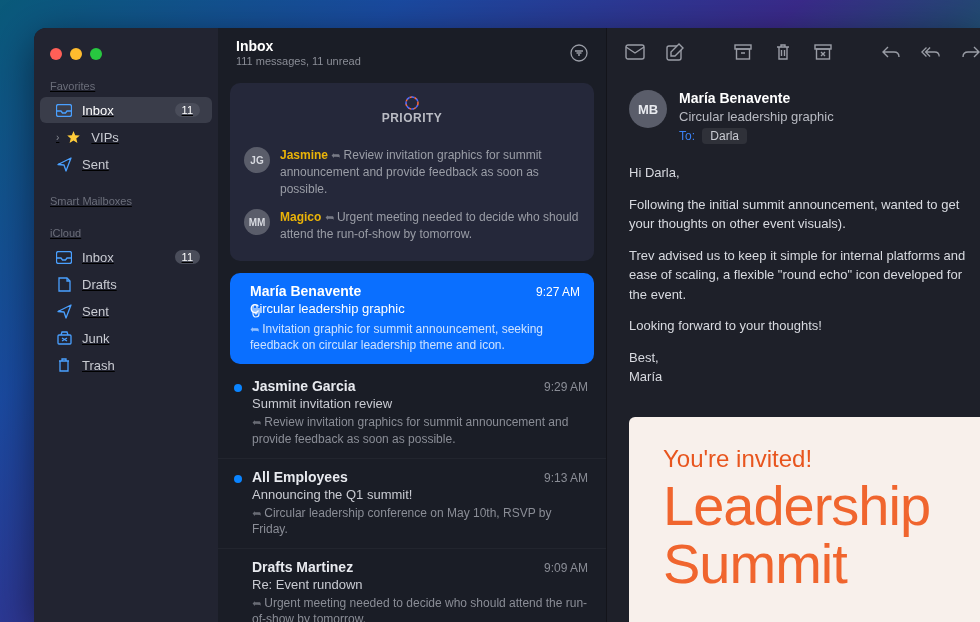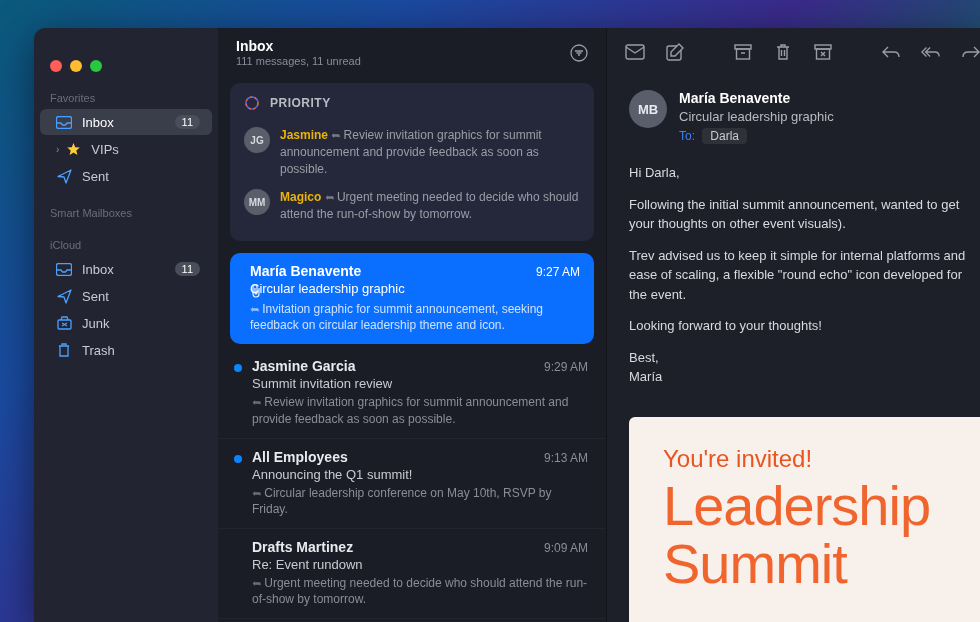--- a/index.html
+++ b/index.html
@@ -19,22 +19,23 @@
   bottom: 0;
   background: #1a1d26;
   border-radius: 12px 0 0 0;
   display: flex;
   overflow: hidden;
   box-shadow: 0 10px 40px rgba(0,0,0,0.5);
 }
 .sidebar {
   width: 184px;
   background: #222431;
-  padding: 32px 0;
+  padding: 20px 0;
   flex-shrink: 0;
+  text-decoration: underline;
 }
 .traffic-lights { display: flex; gap: 8px; padding: 0 0 14px 16px; }
 .tl { width: 12px; height: 12px; border-radius: 50%; }
 .tl-red { background: #ff5f57; }
 .tl-yellow { background: #febc2e; }
 .tl-green { background: #28c840; }
 .section-label {
   color: #6b6e7a;
   font-size: 11px;
   font-weight: 500;
@@ -76,21 +77,21 @@
 }
 .list-title { color: #fff; font-size: 14px; font-weight: 700; }
 .list-sub { color: #8a8d96; font-size: 11px; margin-top: 1px; }
 .filter-icon { color: #9a9da6; }
 .priority-box {
   margin: 8px 12px;
   background: #25283a;
   border-radius: 10px;
   padding: 12px 14px;
 }
-.priority-header { display: flex; align-items: center; gap: 10px; margin-bottom: 10px; }
+.priority-header { display: flex; align-items: center; margin-bottom: 16px; flex-direction: column; }
 .priority-label { color: #babcc4; font-size: 12px; font-weight: 700; letter-spacing: 0.5px; }
 .priority-item { display: flex; gap: 10px; padding: 6px 0; }
 .avatar-sm {
   width: 26px; height: 26px; border-radius: 50%;
   background: #5a5d6a; color: #d8dae0;
   display: flex; align-items: center; justify-content: center;
   font-size: 10px; font-weight: 600; flex-shrink: 0;
 }
 .priority-text { color: #9a9da6; font-size: 12px; line-height: 1.4; }
 .priority-text b { color: #eab308; font-weight: 600; }
@@ -223,20 +224,29 @@
       <span class="nav-icon">
         <svg width="16" height="13" viewBox="0 0 16 13" fill="none">
             <rect x="0.5" y="0.5" width="15" height="12" rx="2" stroke="#4aa0ff" stroke-width="1.3"></rect>
             <path d="M0.5 7 H5 L6.5 9 H9.5 L11 7 H15.5" stroke="#4aa0ff" stroke-width="1.3" fill="none"></path>
           </svg>
       </span>
       <span class="nav-label">Inbox</span>
       <span class="badge">11</span>
     </div>
 
+    <div class="nav-item">
+      <span class="nav-icon">
+        <svg width="13" height="15" viewBox="0 0 13 15" fill="none">
+            <path d="M1 1 H9 L12 4 V14 H1 Z" stroke="#4aa0ff" stroke-width="1.3"></path>
+            <path d="M9 1 V4 H12" stroke="#4aa0ff" stroke-width="1.3" fill="none"></path>
+          </svg>
+      </span>
+      <span class="nav-label">Drafts</span>
+    </div>
 
     <div class="nav-item">
       <span class="nav-icon">
         <svg width="15" height="15" viewBox="0 0 15 15" fill="none">
             <path d="M1 7.5 L14 1 L9 14 L7 8 Z" stroke="#4aa0ff" stroke-width="1.3" stroke-linejoin="round"></path>
           </svg>
       </span>
       <span class="nav-label">Sent</span>
     </div>
 

